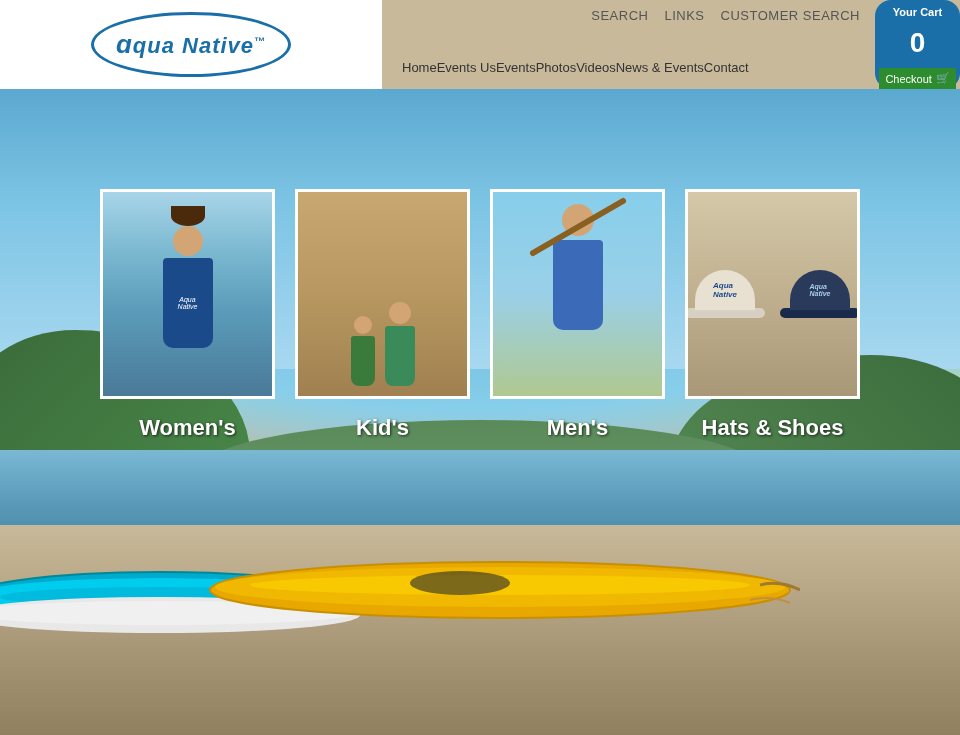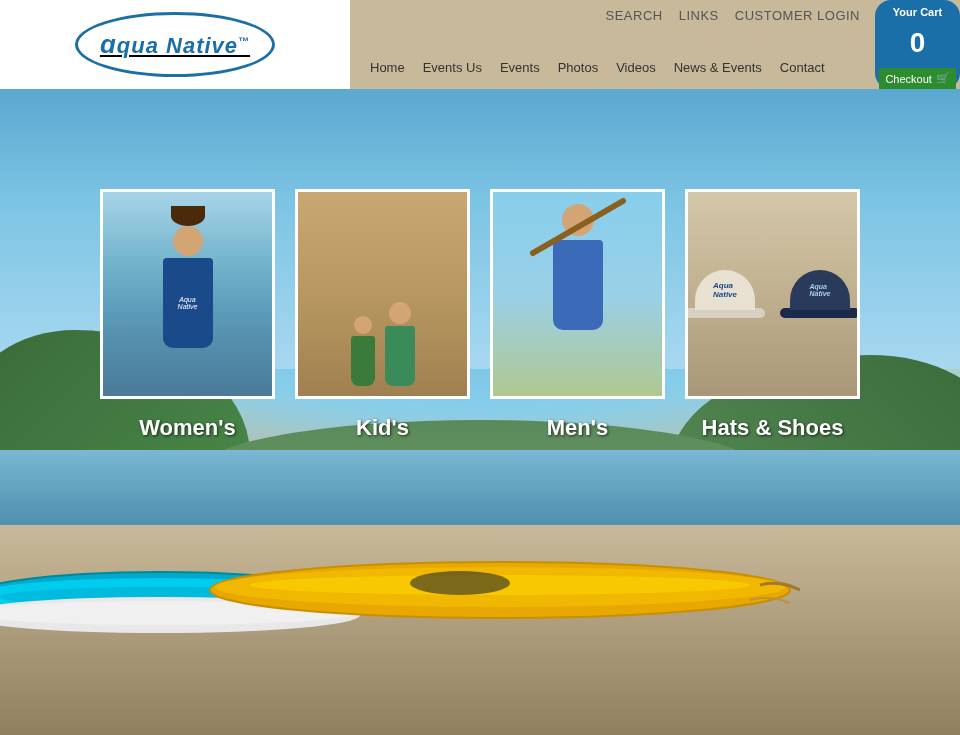--- a/index.html
+++ b/index.html
@@ -7,27 +7,26 @@
 
     
     .header {
       display: flex;
       align-items: stretch;
       background: #c8b99a;
       height: 89px;
       position: relative;
     }
     .logo-area {
-      width: 350px;
+      width: 382px;
       background: #fff;
       display: flex;
       align-items: center;
       justify-content: center;
       padding: 10px;
-      text-decoration: underline;
     }
     .logo-oval {
       border: 3px solid #1a6fa8;
       border-radius: 50%;
       width: 200px;
       height: 65px;
       display: flex;
       align-items: center;
       justify-content: center;
       background: #fff;
@@ -55,21 +54,20 @@
       padding-right: 90px;
     }
     .top-links a {
       color: #555;
       text-decoration: none;
       font-size: 13px;
       letter-spacing: 0.5px;
     }
     .main-nav {
       display: flex;
-      gap: 18px;
       align-items: flex-end;
       padding-bottom: 6px;
     }
     .main-nav a {
       color: #333;
       text-decoration: none;
       font-size: 13px;
       font-weight: 500;
     }
     .cart-widget {
@@ -308,21 +306,21 @@
       <span class="logo-text">
         <span style="font-size:26px; color:#1a6fa8; font-style:italic;">ɑ</span>qua Native<sup style="font-size:11px;">™</sup>
       </span>
     </div>
   </div>
 
   <div class="header-right">
     <div class="top-links">
       <a>SEARCH</a>
       <a>LINKS</a>
-      <a>CUSTOMER LOGIN</a>
+      <a>CUSTOMER SEARCH</a>
     </div>
     <nav class="main-nav">
       <a>Home</a>
       <a>Events Us</a>
       <a>Events</a>
       <a>Photos</a>
       <a>Videos</a>
       <a>News &amp; Events</a>
       <a>Contact</a>
     </nav>

